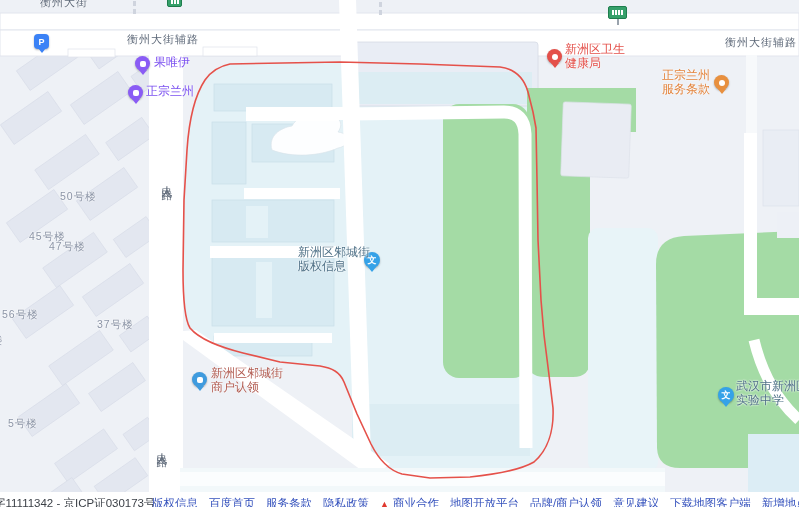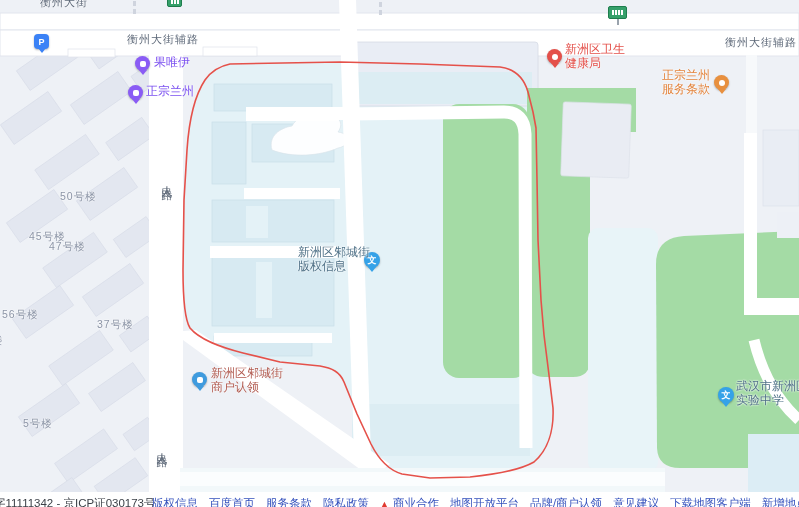--- a/index.html
+++ b/index.html
@@ -149,21 +149,21 @@
   <div class="lbl road-lbl" style="left:127px;top:32px;">衡州大街辅路</div>
   <div class="lbl road-lbl" style="left:725px;top:35px;">衡州大街辅路</div>
   <div class="lbl road-lbl v" style="left:159px;top:177px;">人民路</div>
   <div class="lbl road-lbl v" style="left:154px;top:444px;">人民路</div>
 
   <div class="lbl bld-lbl" style="left:60px;top:190px;">50号楼</div>
   <div class="lbl bld-lbl" style="left:49px;top:216px;margin-top:24px;">47号楼</div>
   <div class="lbl bld-lbl" style="left:29px;top:230px;">45号楼</div>
   <div class="lbl bld-lbl" style="left:2px;top:308px;">56号楼</div>
   <div class="lbl bld-lbl" style="left:97px;top:318px;">37号楼</div>
-  <div class="lbl bld-lbl" style="left:23px;top:417px;text-align:right;">5号楼</div>
+  <div class="lbl bld-lbl" style="left:8px;top:417px;text-align:right;">5号楼</div>
   <div class="lbl bld-lbl" style="left:-8px;top:334px;">楼</div>
 
   <div class="pin square" style="--c:#3b82f6;left:34px;top:34px;">
     <span>P</span>
   </div>
 
   <div class="pin" style="--c:#8a5cf5;left:135px;top:56px;">
       <span class="dot"></span>
     </div>
   <div class="lbl poi-lbl purple" style="left:154px;top:57px;">果唯伊</div>

